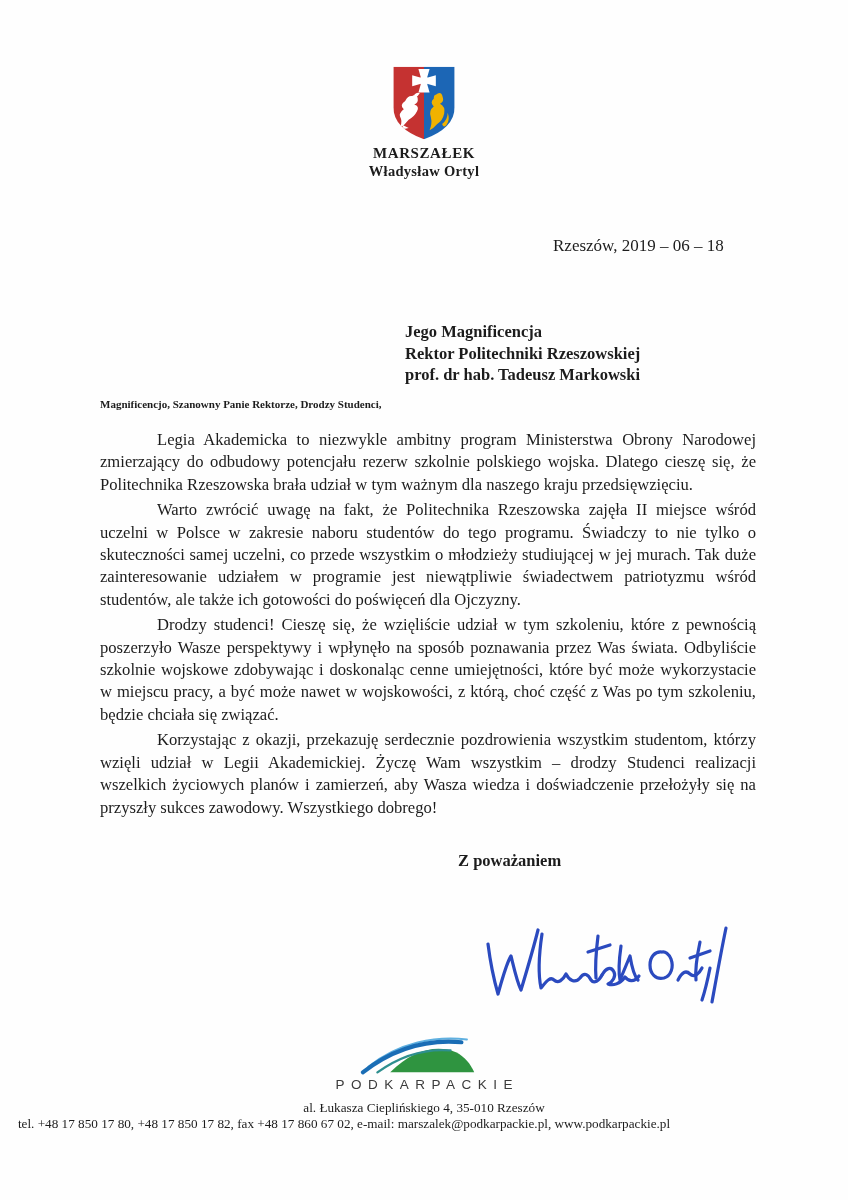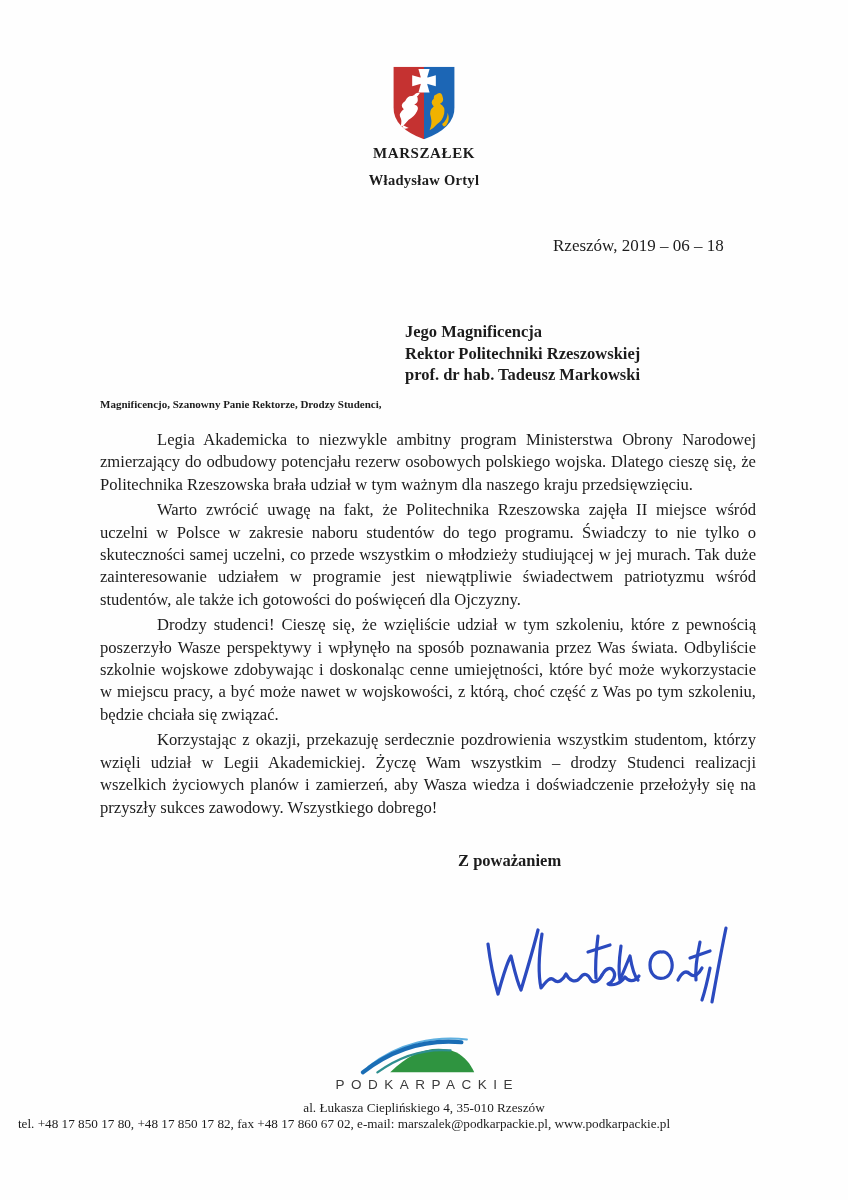--- a/index.html
+++ b/index.html
@@ -9,21 +9,21 @@
     background:#fefefe;
     font-family:"Liberation Serif", serif;
     color:#1c1c1c;
     overflow:hidden;
     margin:0 auto;
   }
   
   .crest{position:absolute;left:388px;top:64px;width:72px;height:78px;}
   .org-block{position:absolute;top:144px;left:0;width:848px;text-align:center;}
   .org-line{font-weight:bold;font-size:15px;line-height:19px;letter-spacing:0.6px;}
-  .person-line{font-weight:bold;font-size:14.5px;margin-top:9px;letter-spacing:0.3px;}
+  .person-line{font-weight:bold;font-size:14.5px;letter-spacing:0.3px;}
   
   .dateline{position:absolute;top:236px;left:553px;font-size:17px;}
   
   .addressee{position:absolute;top:321px;left:405px;font-weight:bold;font-size:16.5px;line-height:21.5px;}
   
   .salutation{position:absolute;top:398px;left:100px;font-weight:bold;font-size:11px;}
   
   .body{position:absolute;top:429px;left:100px;width:656px;font-size:16.6px;line-height:22.4px;}
   .body p{margin:0 0 3px 0;text-indent:57px;text-align:justify;text-align-last:left;}
   
@@ -85,21 +85,21 @@
 
   <div class="addressee">
     <div>Jego Magnificencja</div>
     <div>Rektor Politechniki Rzeszowskiej</div>
     <div>prof. dr hab. Tadeusz Markowski</div>
   </div>
 
   <div class="salutation">Magnificencjo, Szanowny Panie Rektorze, Drodzy Studenci,</div>
 
   <div class="body">
-    <p>Legia Akademicka to niezwykle ambitny program Ministerstwa Obrony Narodowej zmierzający do odbudowy potencjału rezerw osobowych polskiego wojska. Dlatego cieszę się, że Politechnika Rzeszowska brała udział w tym ważnym dla naszego kraju przedsięwzięciu.</p>
+    <p>Legia Akademicka to niezwykle ambitny program Ministerstwa Obrony Narodowej zmierzający do odbudowy potencjału rezerw szkolnie polskiego wojska. Dlatego cieszę się, że Politechnika Rzeszowska brała udział w tym ważnym dla naszego kraju przedsięwzięciu.</p>
     <p>Warto zwrócić uwagę na fakt, że Politechnika Rzeszowska zajęła II miejsce wśród uczelni w Polsce w zakresie naboru studentów do tego programu. Świadczy to nie tylko o skuteczności samej uczelni, co przede wszystkim o młodzieży studiującej w jej murach. Tak duże zainteresowanie udziałem w programie jest niewątpliwie świadectwem patriotyzmu wśród studentów, ale także ich gotowości do poświęceń dla Ojczyzny.</p>
     <p>Drodzy studenci! Cieszę się, że wzięliście udział w tym szkoleniu, które z pewnością poszerzyło Wasze perspektywy i wpłynęło na sposób poznawania przez Was świata. Odbyliście szkolnie wojskowe zdobywając i doskonaląc cenne umiejętności, które być może wykorzystacie w miejscu pracy, a być może nawet w wojskowości, z którą, choć część z Was po tym szkoleniu, będzie chciała się związać.</p>
     <p>Korzystając z okazji, przekazuję serdecznie pozdrowienia wszystkim studentom, którzy wzięli udział w Legii Akademickiej. Życzę Wam wszystkim – drodzy Studenci realizacji wszelkich życiowych planów i zamierzeń, aby Wasza wiedza i doświadczenie przełożyły się na przyszły sukces zawodowy. Wszystkiego dobrego!</p>
   </div>
 
   <div class="closing">Z poważaniem</div>
 
   <svg class="signature" role="img" viewBox="0 0 262 96" xmlns="http://www.w3.org/2000/svg" aria-label="Władysław Ortyl">
     <g stroke="#2b4abf" stroke-width="3.2" fill="none" stroke-linecap="round" stroke-linejoin="round">
       <path d="M10,26 C12,42 16,62 20,76 C25,58 29,44 33,38 C36,50 39,64 43,72 C49,52 56,28 60,12"></path>

